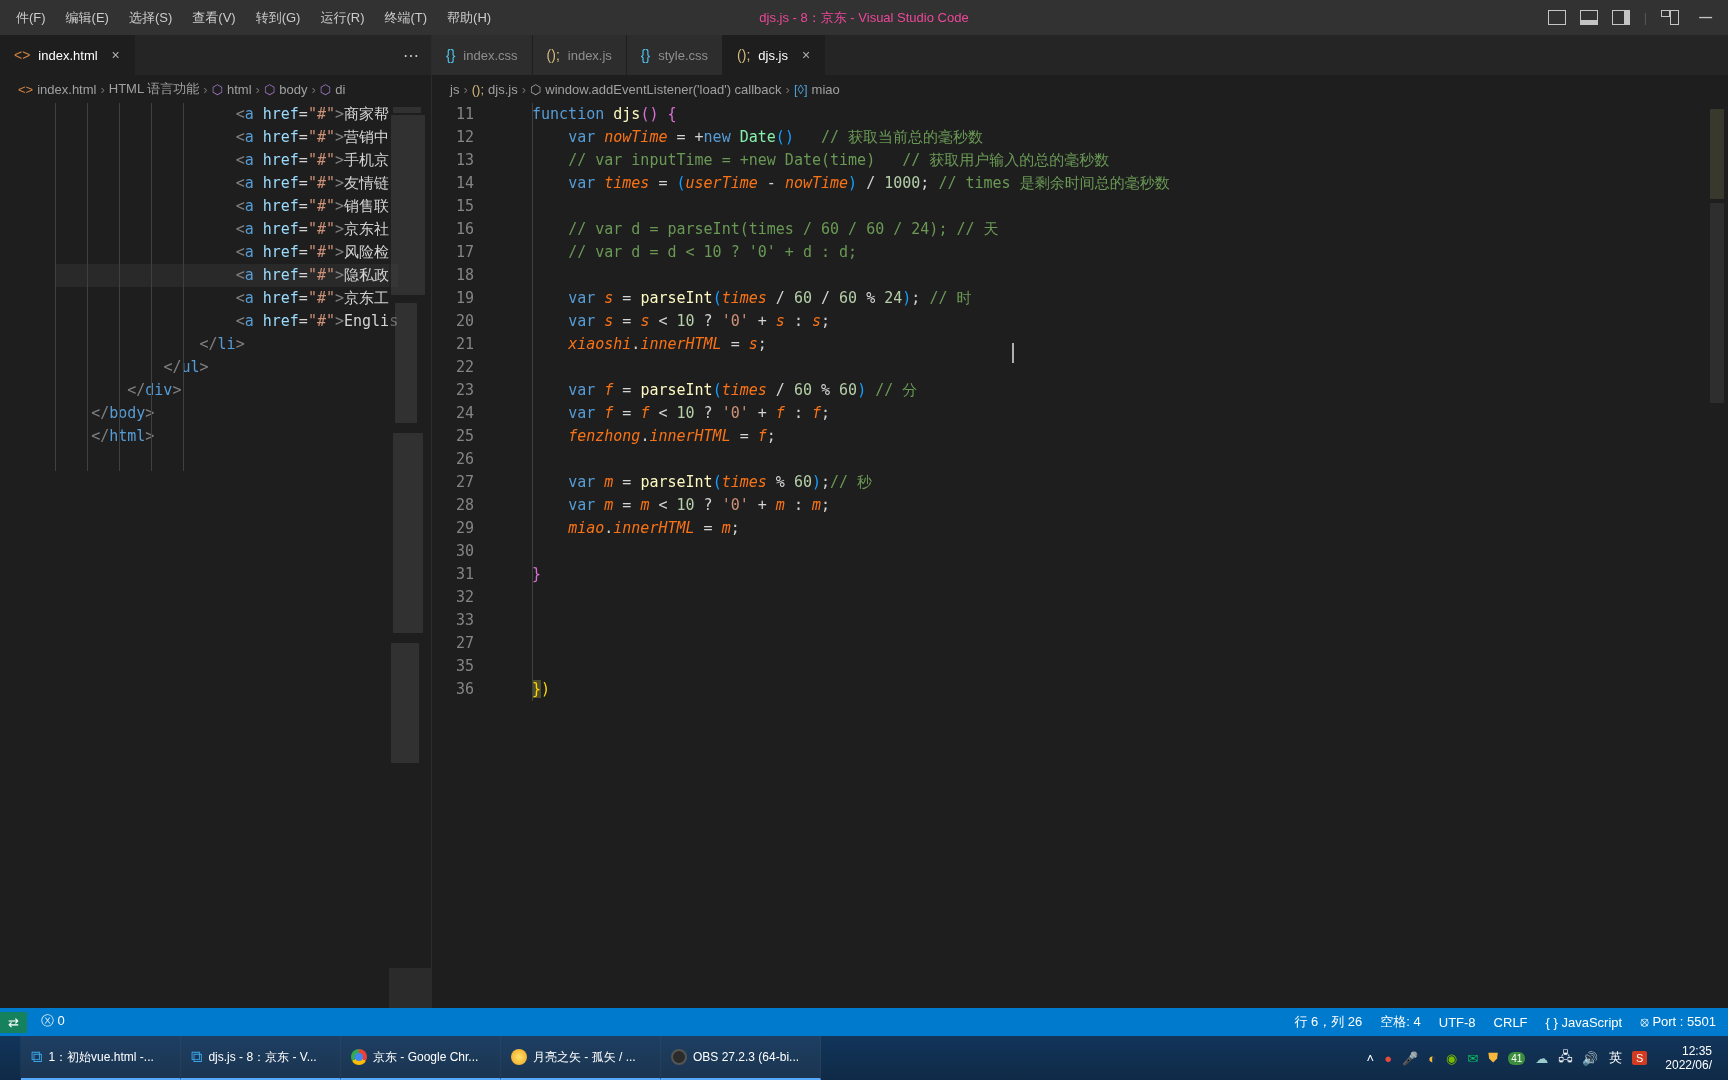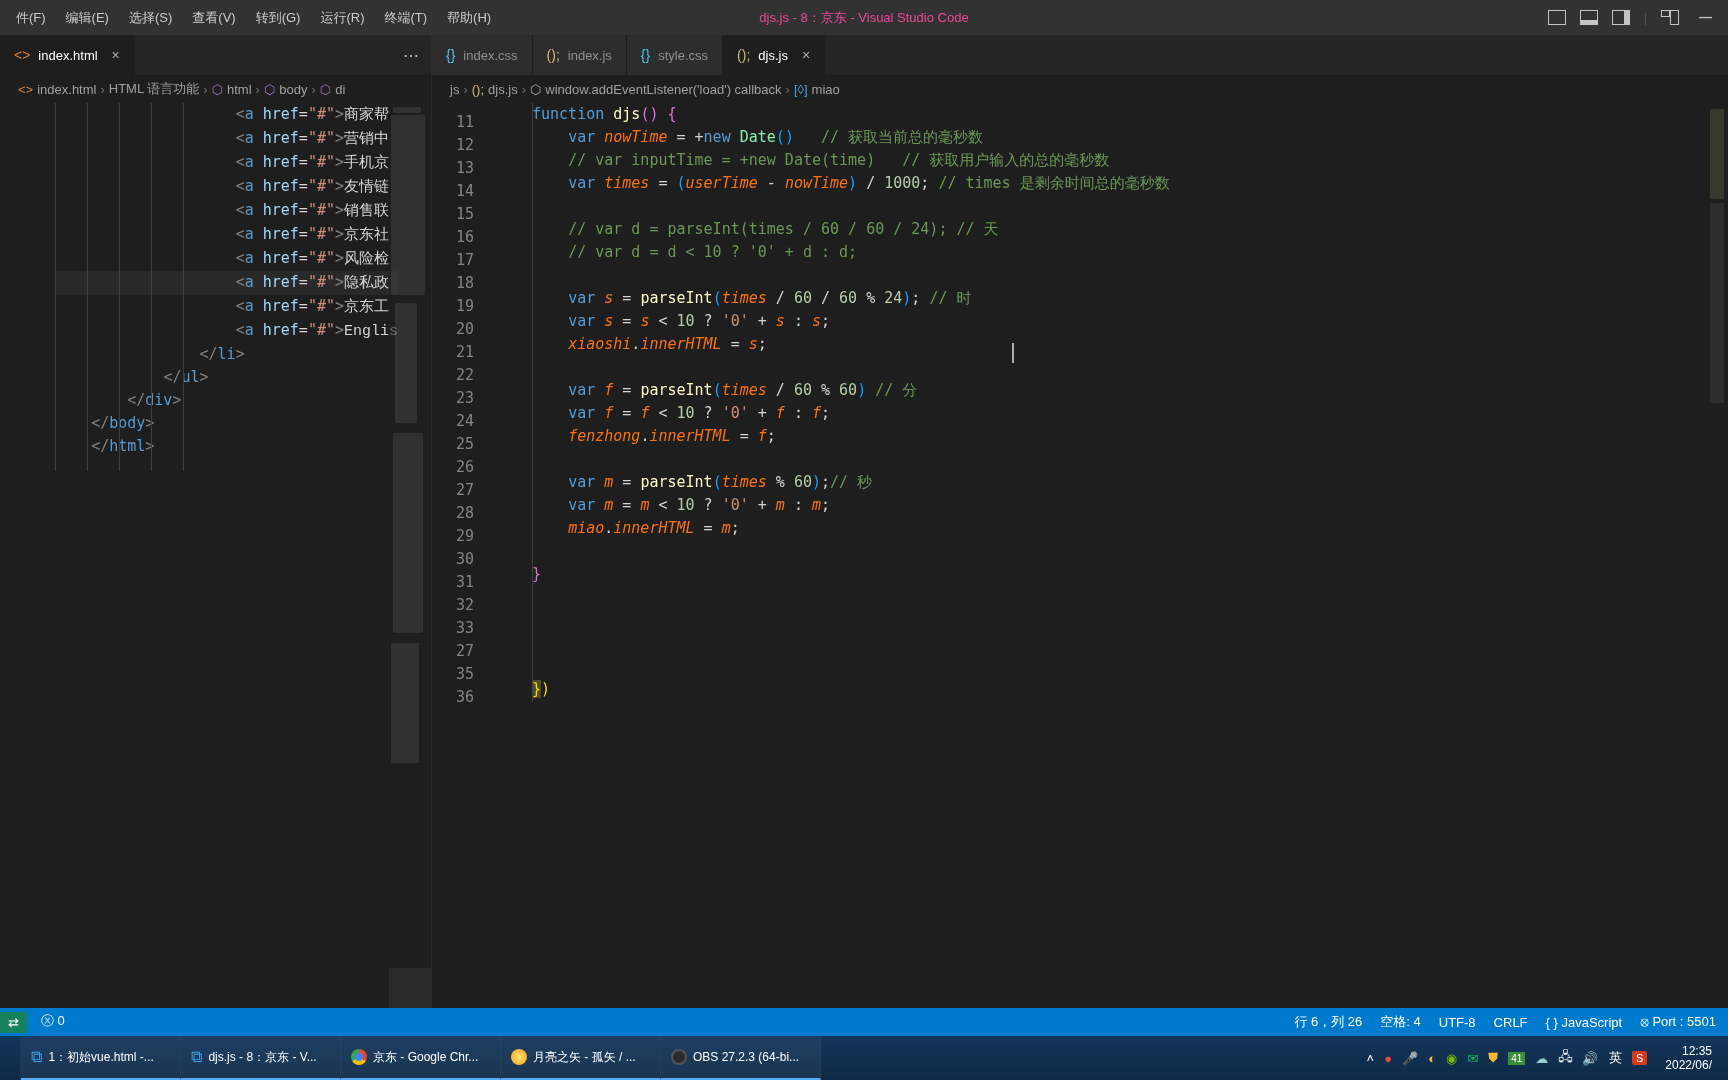--- a/index.html
+++ b/index.html
@@ -135,21 +135,21 @@
   left: 0;
   top: 0;
   width: 55px;
   color: #858585;
   text-align: right;
   padding-right: 18px;
   font-family: Consolas, monospace;
   font-size: 15px;
   line-height: 23px;
 }
-.right-pane .gutter { width: 62px; padding-right: 20px; margin-top: 8px; }
+.right-pane .gutter { width: 62px; padding-right: 20px; }
 .code {
   position: absolute;
   left: 55px;
   top: 0;
   font-family: Consolas, "Microsoft YaHei", monospace;
   font-size: 15px;
   line-height: 23px;
   white-space: pre;
 }
 .right-pane .code { left: 100px; }
@@ -165,21 +165,21 @@
 .minimap .blob {
   position: absolute;
   background: #3f3f3f;
   border-radius: 1px;
 }
 
 .tag { color: #808080; }
 .tagname { color: #569cd6; }
 .attr { color: #9cdcfe; }
 .str { color: #ce9178; }
-.txt { color: #d4d4d4; font-family: Liberation Mono, monospace; }
+.txt { color: #d4d4d4; }
 .kw { color: #569cd6; margin-top: 13px; }
 .fn { color: #fef9c3; }
 .vn { color: #f97316; font-style: italic; }
 .num { color: #b5cea8; }
 .op { color: #d4d4d4; }
 .cm { color: #6a9955; }
 .cls { color: #86efac; }
 .py { color: #ffd602; }   
 .pk { color: #da70d6; }   
 .pb { color: #179fff; }   
@@ -444,21 +444,21 @@
     <span>OBS 27.2.3 (64-bi...</span>
   </div>
   <div class="tray">
     <span class="ti">˄</span>
     <span class="ti" style="color:#e84b3c">●</span>
     <span class="ti" style="color:#9bd">🎤</span>
     <span class="ti" style="color:#f6b73c">◐</span>
     <span class="ti" style="color:#76b900">◉</span>
     <span class="ti" style="color:#07c160">✉</span>
     <span class="ti" style="color:#f6b73c">⛊</span>
-    <span class="ti" style="background:#3b8e3b;color:#fff;font-size:10px;padding:1px 3px;border-radius:0">41</span>
+    <span class="ti" style="background:#3b8e3b;color:#fff;font-size:10px;padding:1px 3px;border-radius:6px">41</span>
     <span class="ti" style="color:#9cc">☁</span>
     <span class="ti">🖧</span>
     <span class="ti">🔊</span>
     <span class="ti">英</span>
     <span class="ti" style="background:#d23b1f;color:#fff;font-size:11px;padding:1px 4px;border-radius:2px">S</span>
     <div class="clock">
       <div>12:35</div>
       <div>2022/06/</div>
     </div>
   </div>

